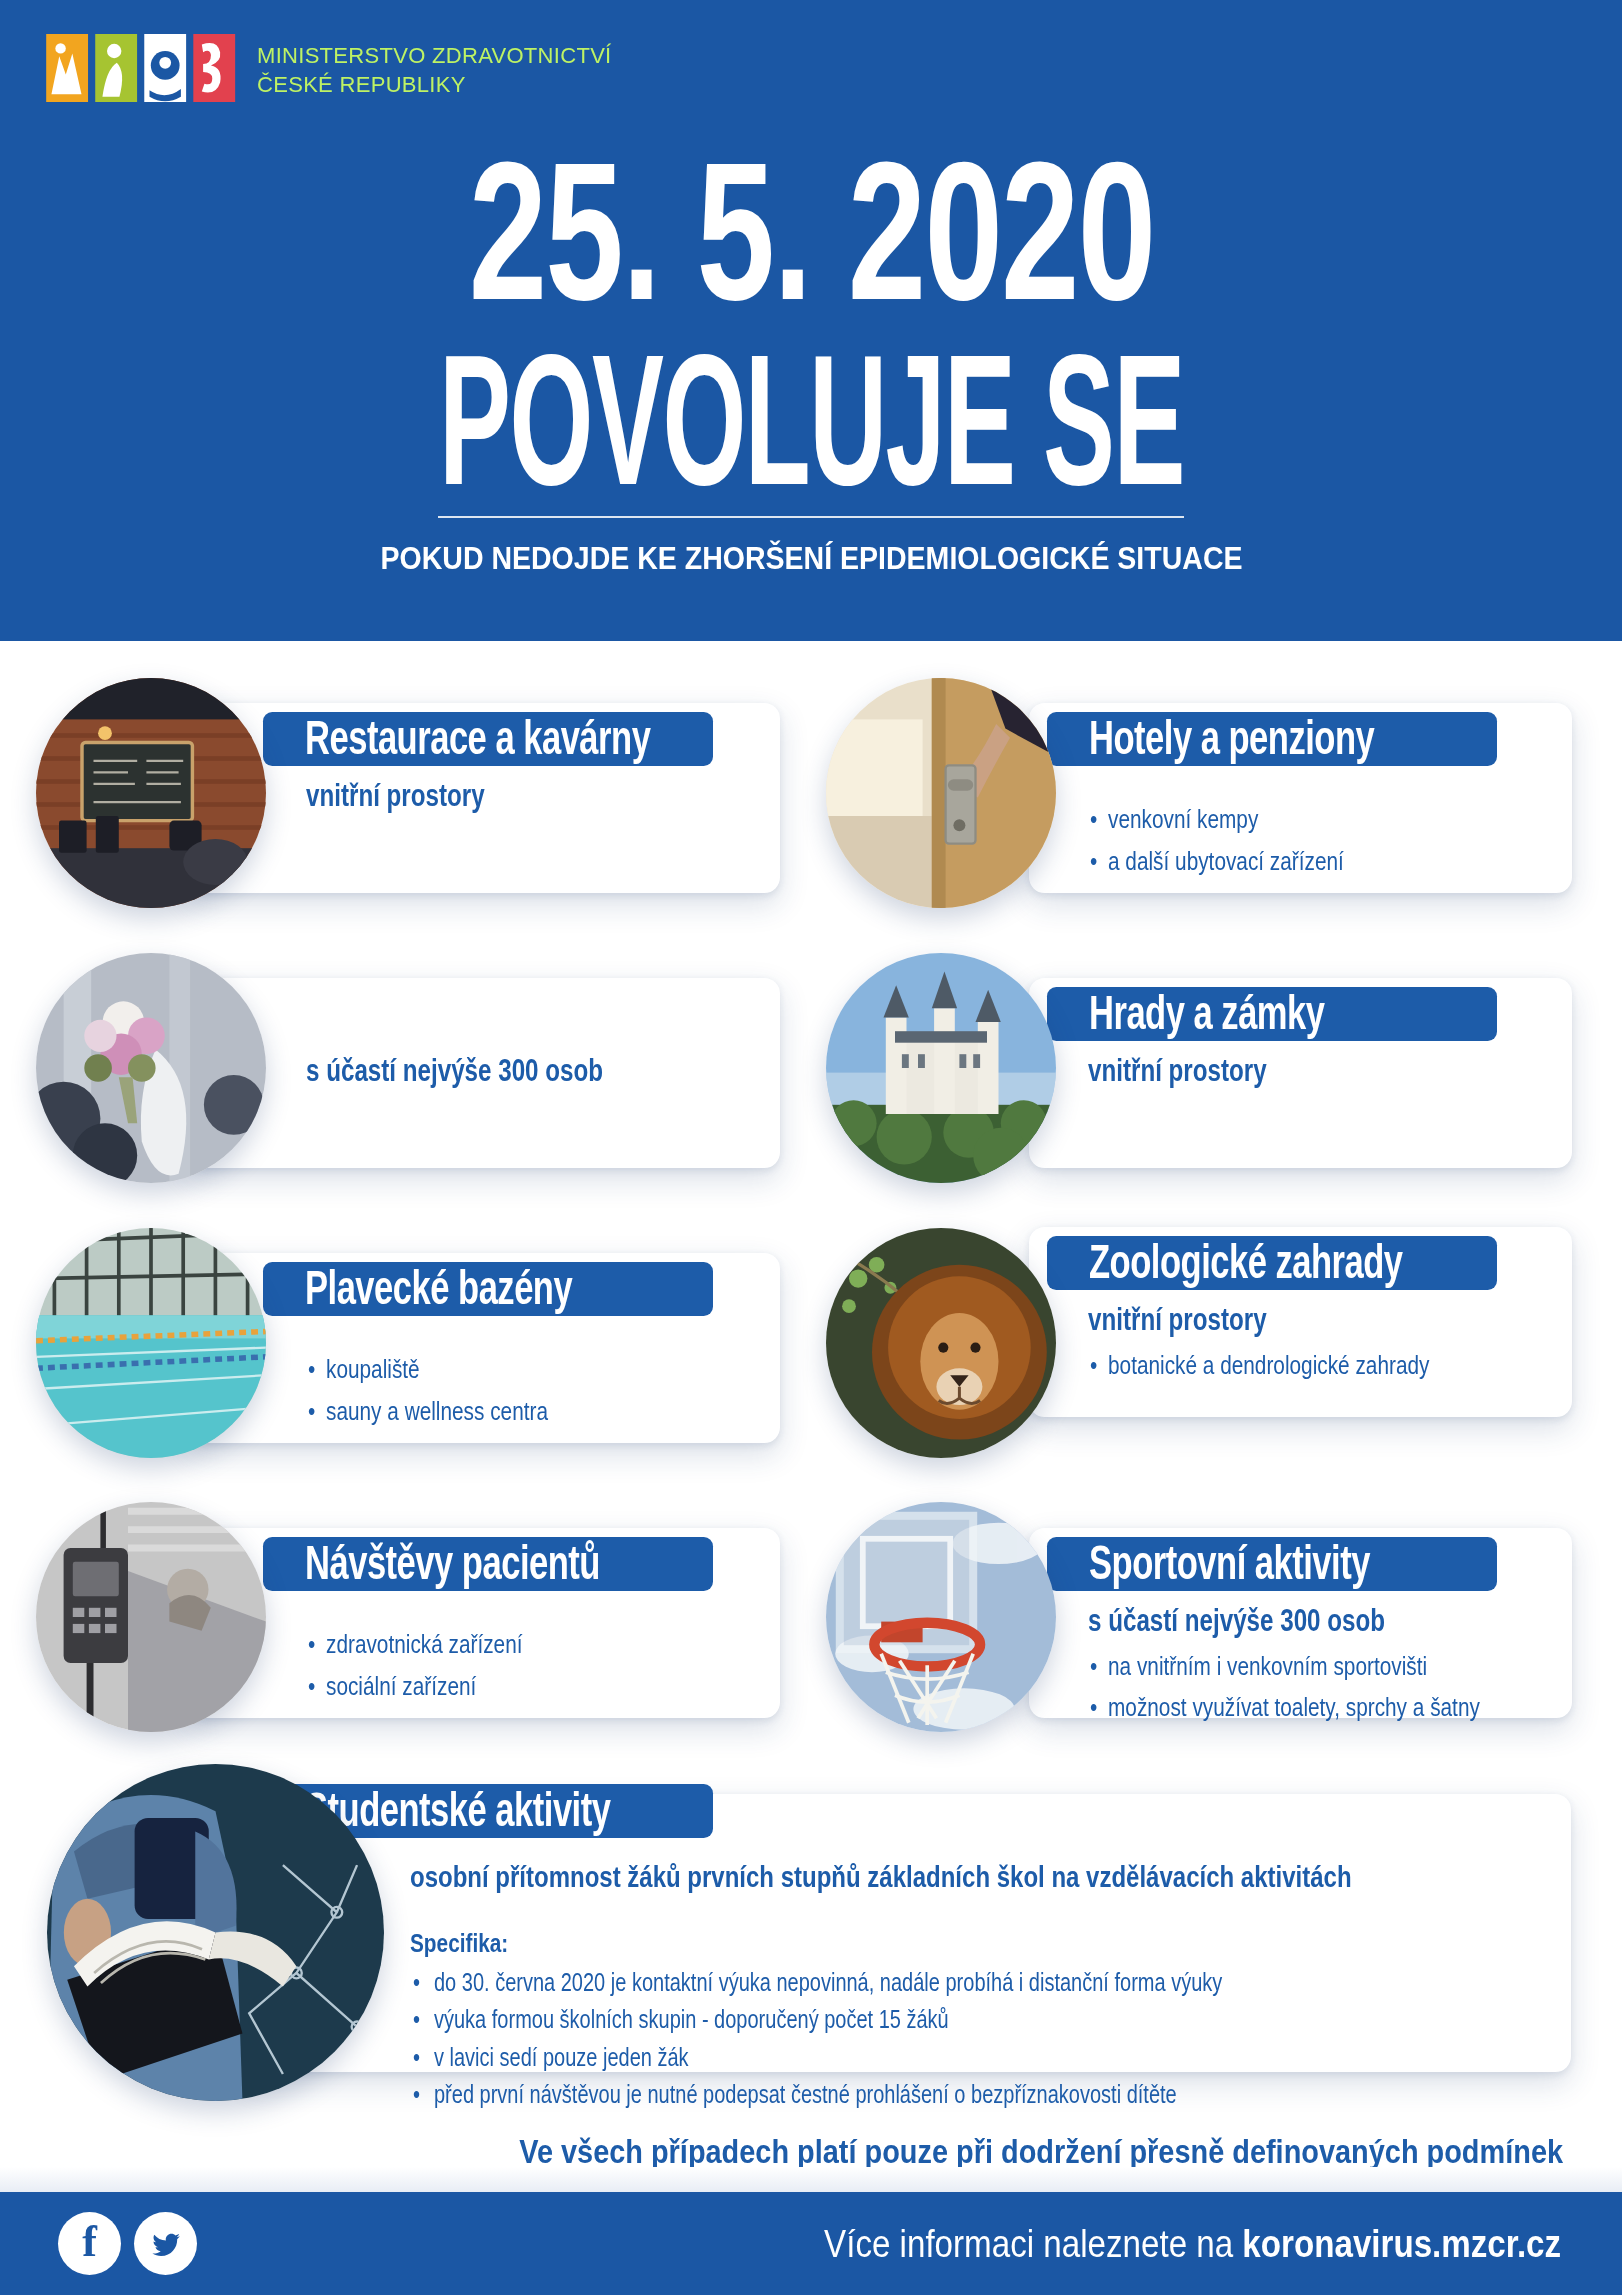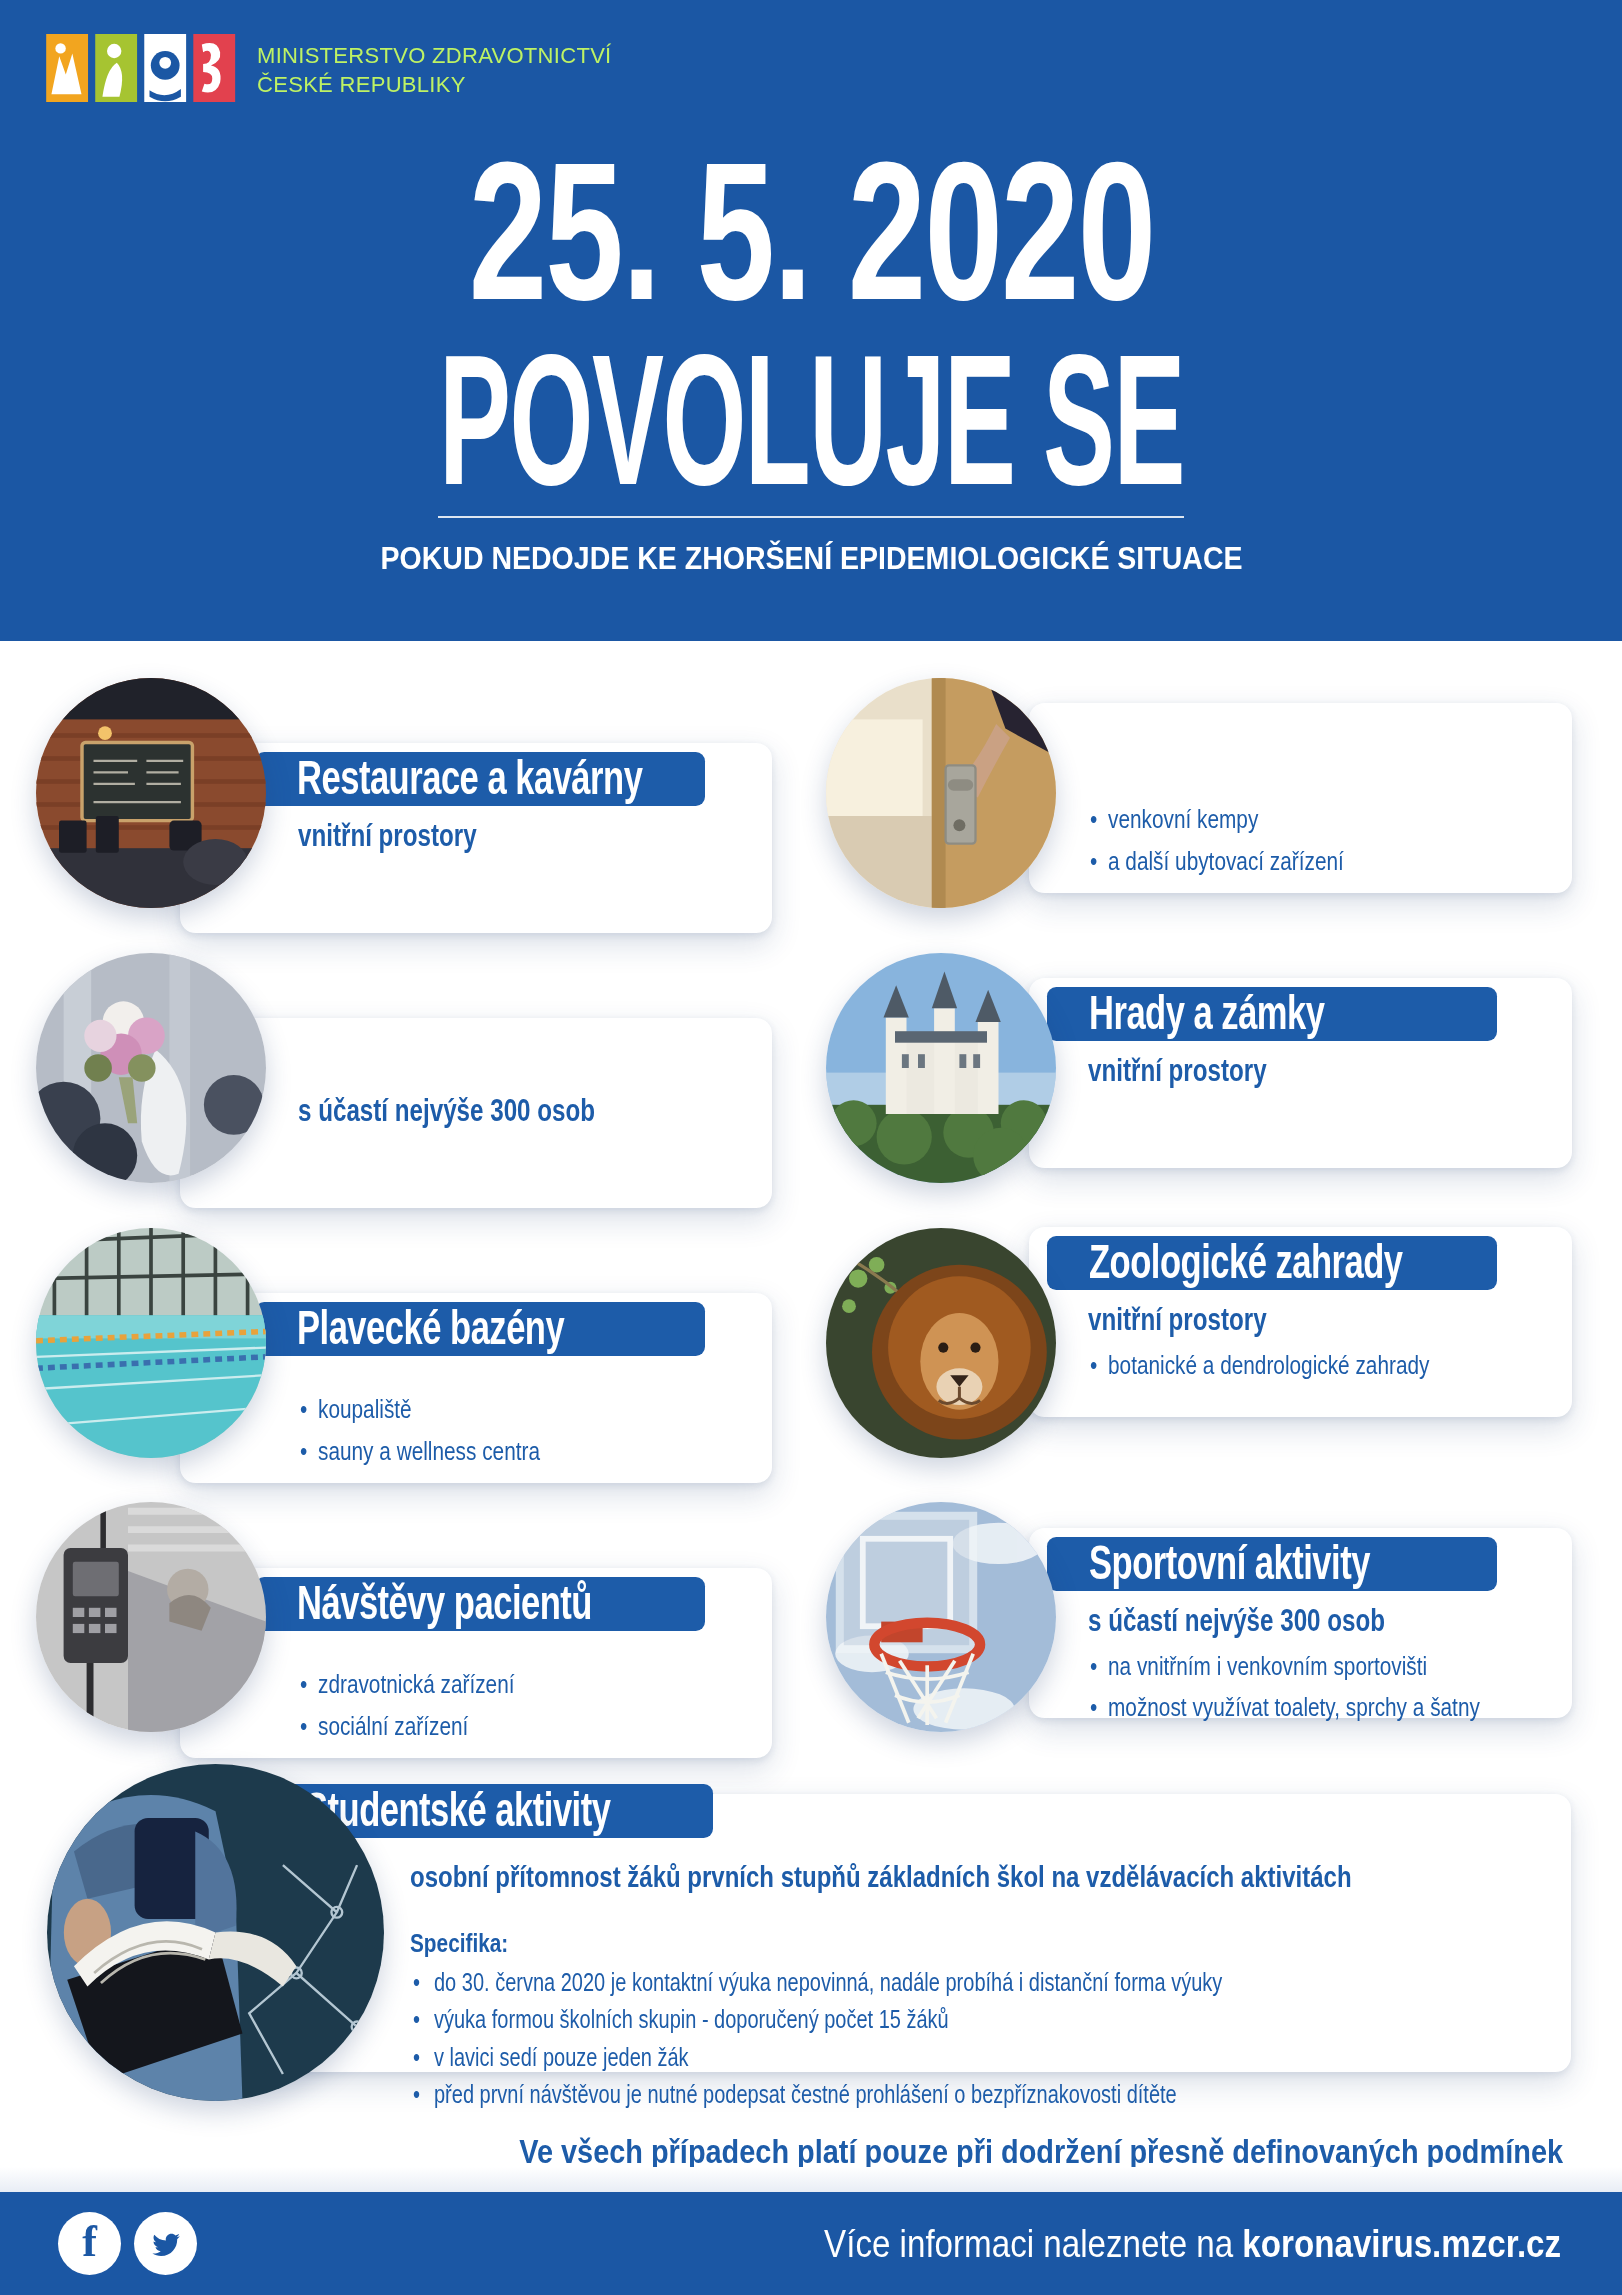--- a/index.html
+++ b/index.html
@@ -17,21 +17,21 @@
              font-size:186px;font-weight:bold;line-height:1;white-space:nowrap;
              transform:scaleX(.58);transform-origin:50% 50%;letter-spacing:-2.6px;}
   .rule{position:absolute;top:516px;left:438px;width:746px;height:2px;
         background:rgba(255,255,255,.85);}
   .tagline{position:absolute;top:541px;left:0;width:1623px;text-align:center;color:#fff;
            font-size:31px;font-weight:bold;white-space:nowrap;
            transform:scaleX(.92);transform-origin:50% 50%;}
   
   .card{position:absolute;background:#fff;border-radius:15.7px;height:190px;z-index:1;
         box-shadow:0 11.8px 29.4px rgba(30,60,110,.16),0 2.6px 7.9px rgba(30,60,110,.10);}
-  .cl{left:180px;width:592px;margin-top:40px;}
+  .cl{left:188px;width:592px;}
   .cr{left:1029px;width:543px;}
   .circle{position:absolute;width:230px;height:230px;border-radius:50%;overflow:hidden;
           z-index:3;box-shadow:0 10.5px 26px rgba(30,60,110,.22);}
   .circle svg{display:block;width:100%;height:100%;}
   .ph-l{left:36px;}  .ph-r{left:826px;}
   .banner{position:absolute;top:8.5px;height:54px;width:450px;background:#1d5ca9;
           border-radius:9.2px;color:#fff;font-weight:bold;font-size:48px;line-height:52px;
           padding-left:42px;box-sizing:border-box;white-space:nowrap;z-index:2;}
   .banner span{display:inline-block;transform:scaleX(.72);transform-origin:0 50%;
                white-space:nowrap;letter-spacing:-0.7px;}
@@ -142,20 +142,21 @@
     <g fill="#1d1e26">
         <rect x="10" y="62" width="12" height="14" rx="1"></rect>
         <rect x="26" y="60" width="10" height="16" rx="1"></rect>
         <rect x="58" y="62" width="14" height="13" rx="2"></rect>
       </g>
     <ellipse cx="78" cy="80" rx="14" ry="10" fill="#3a3b45"></ellipse>
   </svg>
 </div>
 
 <div class="card cr" style="top:703px">
+  <div class="banner"><span>Hotely a penziony</span></div>
   <div class="body nosub">
     <ul class="blt">
       <li>venkovní kempy</li>
       <li>a další ubytovací zařízení</li>
     </ul>
   </div>
 </div>
 <div class="circle ph-r" style="top:678px">
   <svg viewBox="0 0 100 100" preserveAspectRatio="xMidYMid slice">
     <rect width="100" height="100" fill="#e9dfca"></rect>

